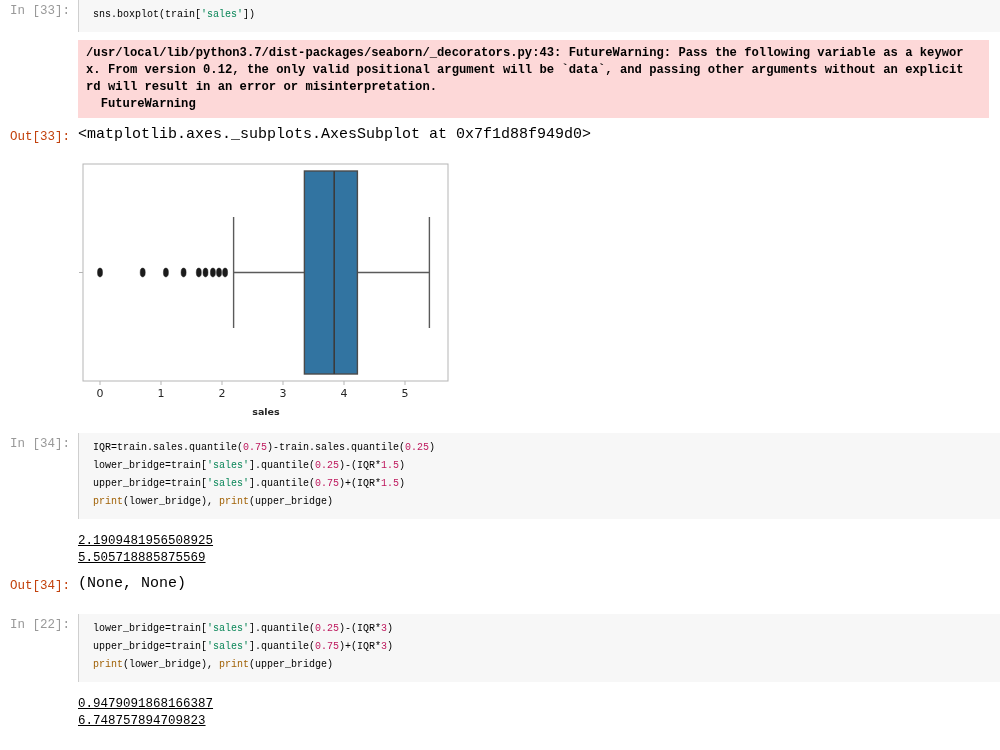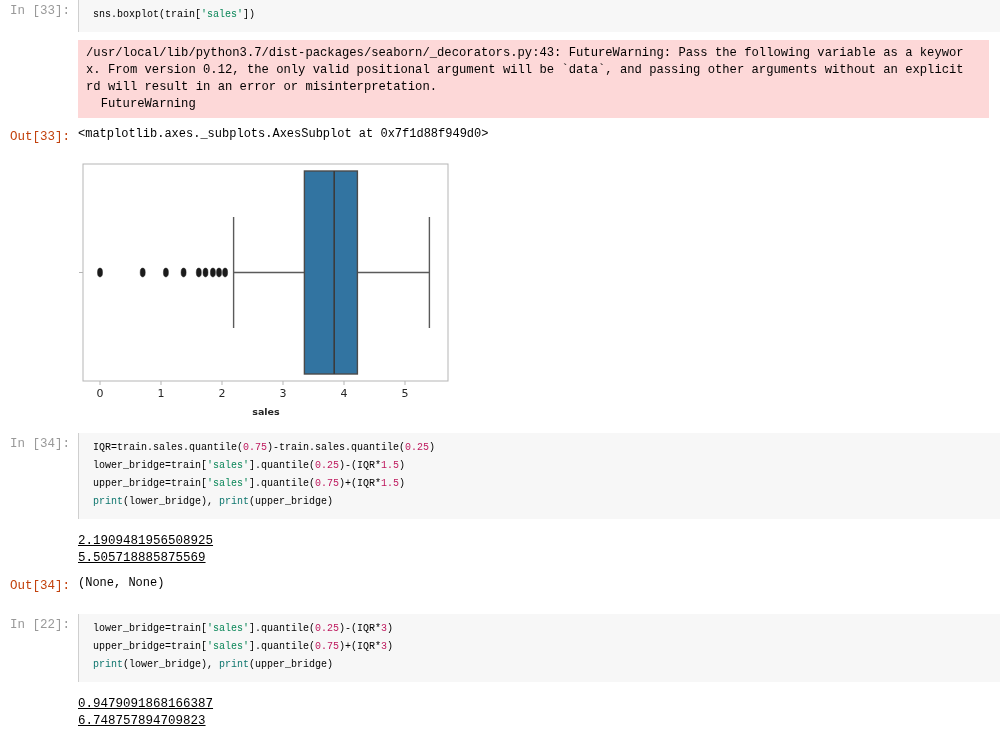--- a/index.html
+++ b/index.html
@@ -39,24 +39,24 @@
   pre.code{
     margin:0;
     font-family:"Liberation Mono", monospace;
     font-size:10px;
     line-height:18px;
     color:#000000;
     white-space:pre;
   }
   .s-str{color:#098658;}
   .s-num{color:#be185d;}
-  .s-fn{color:#0f766e;}
-
-  
-  .stderrwrap{flex:1;padding-right:11px;}
+  .s-fn{color:#a16207;}
+
+  
+  .stderrwrap{flex:1;padding-right:11px;font-weight:bold;}
   pre.stderr{
     margin:0;
     background:#fdd8d8;
     color:#000000;
     font-family:"Liberation Mono", monospace;
     font-size:12.2px;
     line-height:17px;
     padding:5px 6px 5px 8px;
     white-space:pre;
     overflow:hidden;
@@ -70,21 +70,21 @@
     font-family:"Liberation Mono", monospace;
     font-size:12.5px;
     line-height:17px;
     color:#000000;
     white-space:pre;
     text-decoration:underline;
   }
   pre.reprout{
     margin:0;
     font-family:"Liberation Mono", monospace;
-    font-size:12px;
+    font-size:15px;
     line-height:17px;
     color:#000000;
     white-space:pre;
   }
 
   .spacer-sm{height:8px;}
   .spacer-md{height:14px;}
   .spacer-lg{height:20px;}
 
   

